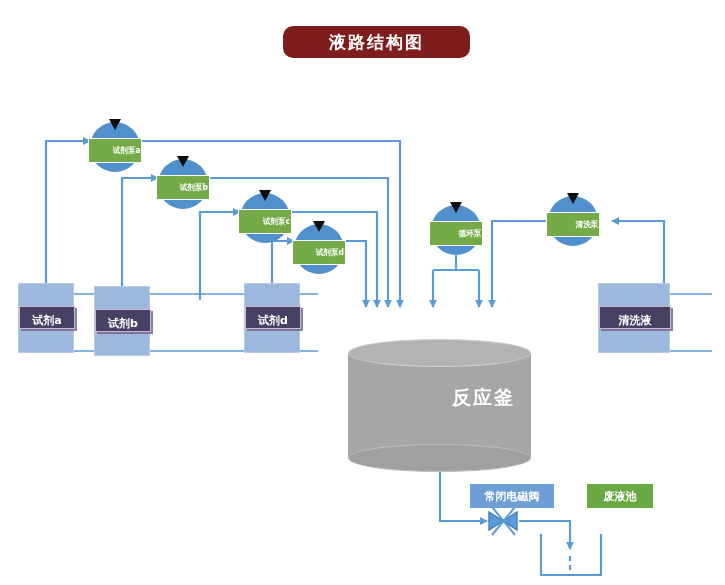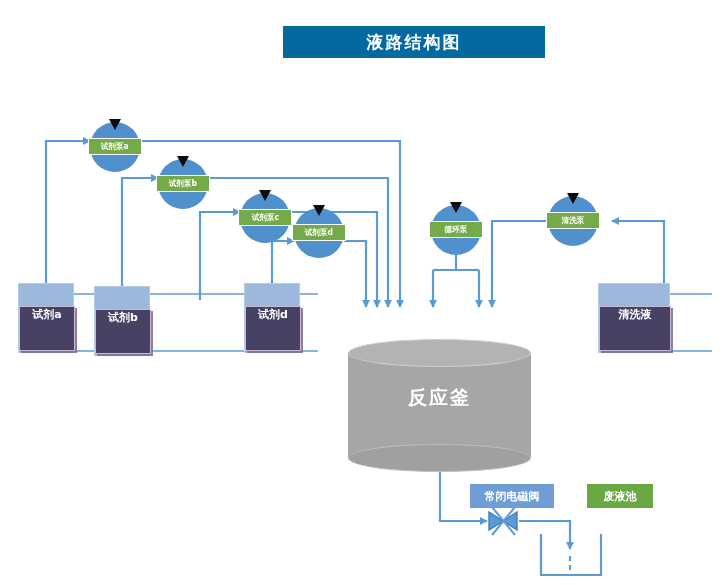--- a/index.html
+++ b/index.html
@@ -7,60 +7,60 @@
     width:725px;height:585px;
     background:#ffffff;
     font-family:"DejaVu Sans","Liberation Sans",sans-serif;
     overflow:hidden;position:relative;
   }
   #stage{position:absolute;left:0;top:0;width:725px;height:585px;}
   svg#diagram{position:absolute;left:0;top:0;width:725px;height:585px;}
 
   
   .title-banner{
-    position:absolute;left:283px;top:26px;width:262px;height:32px;
-    background:#0369a1;display:flex;align-items:center;justify-content:center;
+    position:absolute;left:283px;top:26px;width:187px;height:32px;
+    background:#7f1d1d;display:flex;align-items:center;justify-content:center;border-radius:10px;
   }
   .title-banner .t{
     color:#ffffff;font-size:17px;font-weight:bold;letter-spacing:2px;
     font-family:"DejaVu Sans","Liberation Sans",sans-serif;
   }
 
   
   .pump{position:absolute;width:50px;height:50px;}
   .pump .circle{
     position:absolute;left:0;top:0;width:50px;height:50px;border-radius:50%;
     background:#4f90cd;
   }
   .pump .notch{
     position:absolute;left:19px;top:-3px;width:0;height:0;
     border-left:6px solid transparent;border-right:6px solid transparent;
     border-top:11px solid #0d0d0d;
   }
   .pump .plate{
-    position:absolute;left:-2px;top:16px;width:54px;height:17px;
+    position:absolute;left:-2px;top:16px;width:54px;height:25px;
     background:#74ab48;border:1px solid #ffffff;box-sizing:border-box;
-    display:flex;align-items:center;justify-content:center;
+    display:flex;align-items:center;justify-content:flex-end;
   }
   .pump .plate span{
     color:#ffffff;font-size:8px;font-weight:bold;white-space:nowrap;
     transform:scaleX(.95);
   }
 
   
   .bottle{position:absolute;width:56px;height:70px;}
   .bottle .body{
     position:absolute;left:0;top:0;width:56px;height:70px;
     background:#9cb9dd;border:1px solid #b7c9e4;box-sizing:border-box;
   }
   .bottle .plate{
-    position:absolute;left:1px;top:23px;width:56px;height:45px;
+    position:absolute;left:1px;top:23px;width:56px;height:23px;
     background:#474163;border:1px solid #c9b9d4;box-sizing:border-box;
     box-shadow:2px 2px 0 rgba(120,105,140,.85);
-    display:flex;align-items:flex-start;justify-content:center;
+    display:flex;align-items:flex-end;justify-content:center;
   }
   .bottle .plate span{color:#ffffff;font-size:11px;font-weight:bold;white-space:nowrap;}
   .bottle.wide{width:72px;}
   .bottle.wide .body{width:72px;}
   .bottle.wide .plate{width:72px;}
 
   
   .reactor{position:absolute;left:348px;top:339px;width:183px;height:133px;}
   .reactor .side{
     position:absolute;left:0;top:14px;width:183px;height:105px;
@@ -69,21 +69,21 @@
   .reactor .top{
     position:absolute;left:0;top:0;width:183px;height:28px;border-radius:50%;
     background:#b3b3b3;border:1px solid #d0d0d0;box-sizing:border-box;
   }
   .reactor .bottom{
     position:absolute;left:0;top:105px;width:183px;height:28px;border-radius:50%;
     background:#a0a0a0;border:1px solid #bdbdbd;box-sizing:border-box;
   }
   .reactor .label{
     position:absolute;left:0;top:46px;width:183px;text-align:center;
-    color:#ffffff;font-size:19px;font-weight:bold;letter-spacing:2px;
+    color:#ffffff;font-size:19px;font-weight:bold;letter-spacing:2px;padding-left:44px;
   }
 
   
   .tag{
     position:absolute;height:19px;display:flex;align-items:center;justify-content:center;
     padding:12px 6px;box-sizing:border-box;
   }
   .tag span{color:#ffffff;font-size:11px;font-weight:bold;white-space:nowrap;}
   .tag.valve-tag{left:470px;top:484px;width:84px;background:#6f9ed4;}
   .tag.waste-tag{left:575px;top:484px;width:66px;background:#6aa843;margin-left:12px;}
@@ -172,21 +172,21 @@
   </div>
 
   <div class="pump" style="left:240px;top:193px;">
     <div class="circle"></div>
     <div class="notch"></div>
     <div class="plate">
       <span>试剂泵c</span>
     </div>
   </div>
 
-  <div class="pump" style="left:294px;top:208px;">
+  <div class="pump" style="left:294px;top:224px;">
     <div class="circle"></div>
     <div class="notch"></div>
     <div class="plate">
       <span>试剂泵d</span>
     </div>
   </div>
 
   <div class="pump" style="left:431px;top:205px;">
     <div class="circle"></div>
     <div class="notch"></div>

